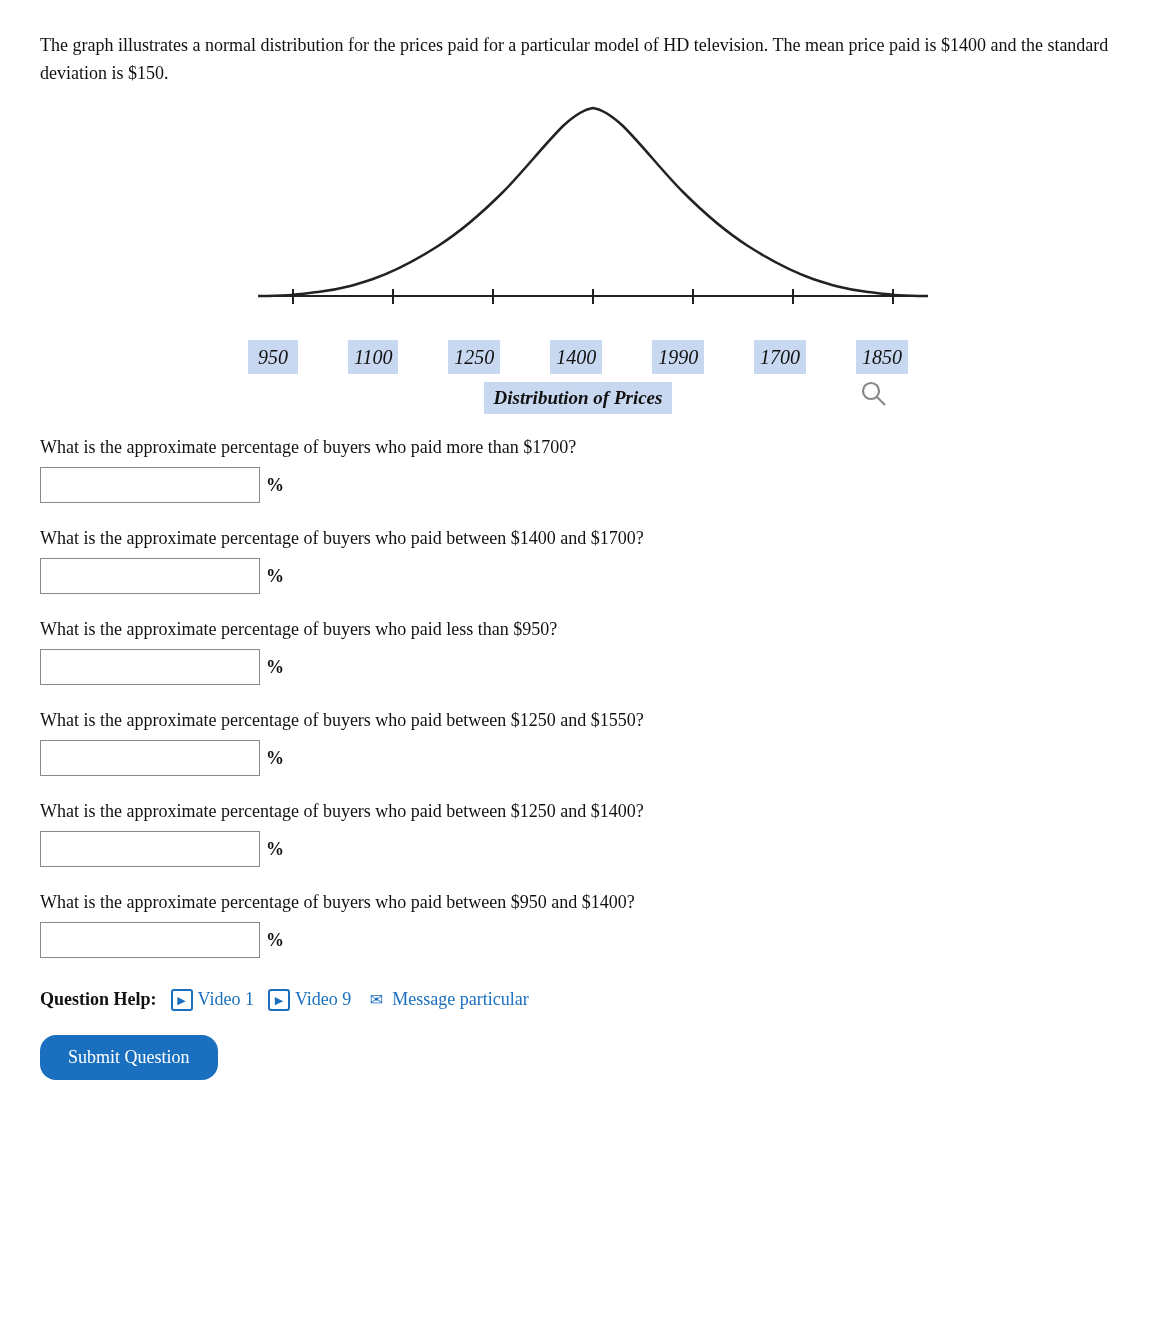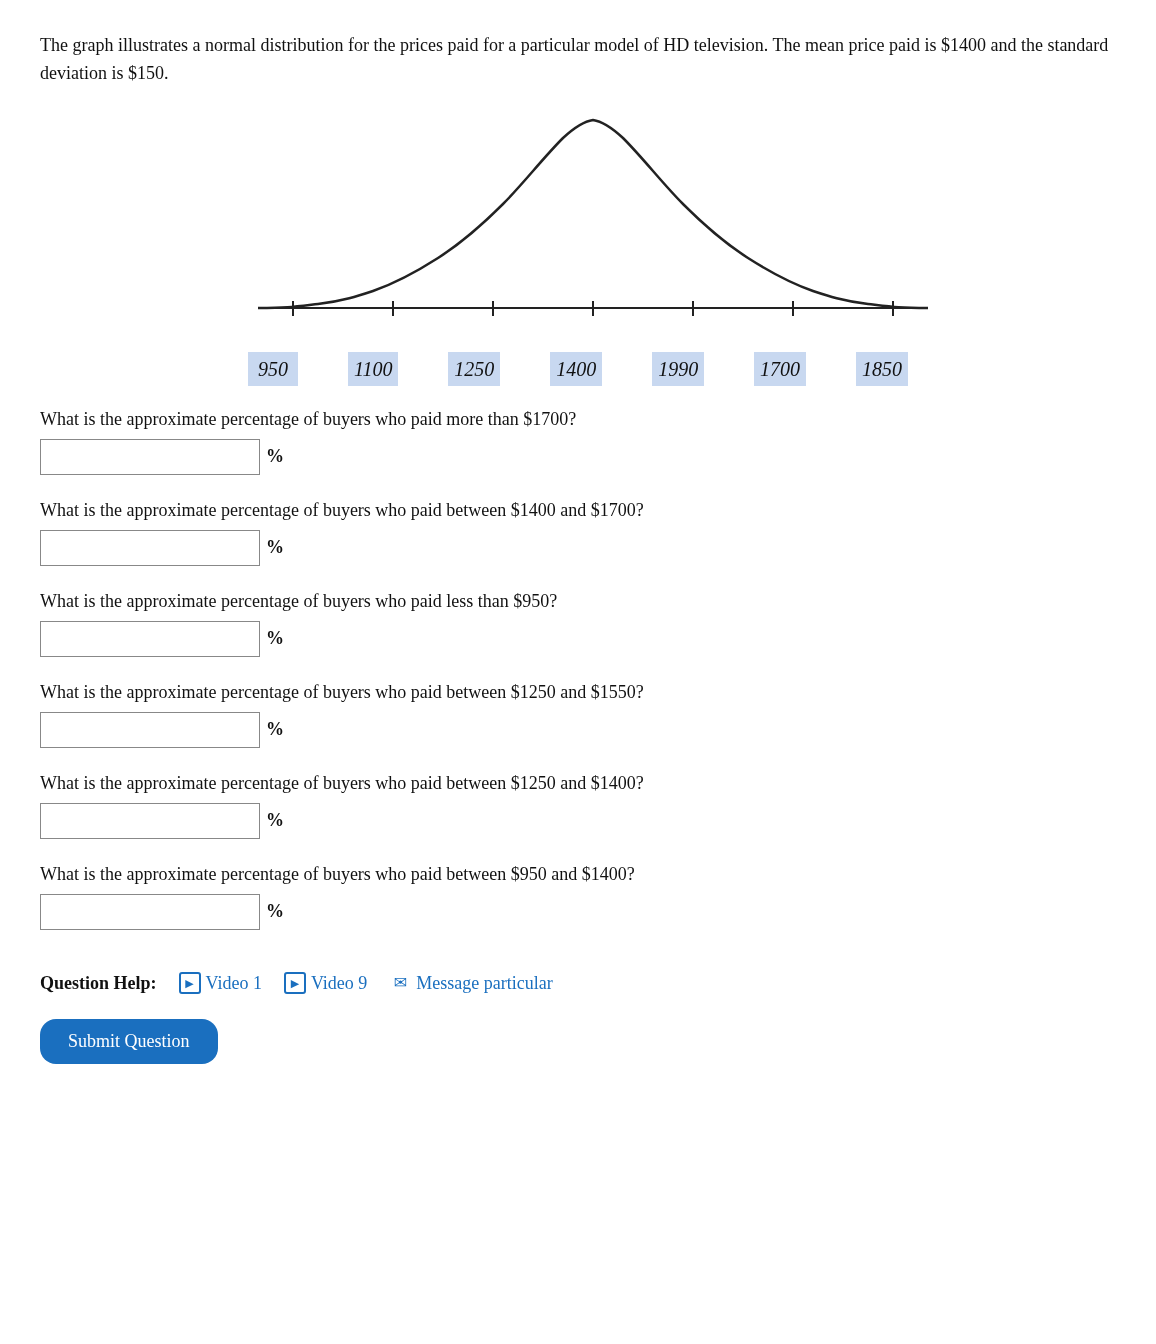--- a/index.html
+++ b/index.html
@@ -8,21 +8,21 @@
       background: #fff;
       color: #111;
       padding: 32px 40px;
       max-width: 1156px;
       font-size: 18px;
       line-height: 1.5;
     }
 
     .intro-text {
       font-size: 18px;
-      margin-bottom: 28px;
+      margin-bottom: 16px;
       line-height: 1.55;
     }
 
     .chart-container {
       position: relative;
       width: 700px;
       margin: 0 auto 8px auto;
     }
 
     .chart-area {
@@ -109,22 +109,22 @@
     }
 
     .percent-sign {
       font-size: 18px;
       font-weight: bold;
     }
 
     .question-help-row {
       display: flex;
       align-items: flex-start;
-      gap: 22px;
-      margin-top: 40px;
+      gap: 14px;
+      margin-top: 28px;
       font-size: 18px;
     }
 
     .question-help-label {
       font-weight: bold;
     }
 
     .help-link {
       display: flex;
       align-items: center;
@@ -212,20 +212,29 @@
   <div class="axis-labels">
     <span class="axis-label">950</span>
     <span class="axis-label">1100</span>
     <span class="axis-label">1250</span>
     <span class="axis-label">1400</span>
     <span class="axis-label">1990</span>
     <span class="axis-label">1700</span>
     <span class="axis-label">1850</span>
   </div>
 
+  <div class="chart-caption-row">
+    <span class="chart-caption">Distribution of Prices</span>
+    <div class="search-icon-container">
+      <svg width="28" height="28" viewBox="0 0 28 28" fill="none" xmlns="http://www.w3.org/2000/svg">
+        <circle cx="11" cy="11" r="8" stroke="#888" stroke-width="2.2" fill="none"></circle>
+        <line x1="17" y1="17" x2="25" y2="25" stroke="#888" stroke-width="2.2"></line>
+      </svg>
+    </div>
+  </div>
 </div>
 
 
 <div class="questions-section">
 
   <div class="question-block">
     <div class="question-text">What is the approximate percentage of buyers who paid more than $1700?</div>
     <div class="answer-row">
       <input class="answer-input" type="text" style="">
       <span class="percent-sign">%</span>

